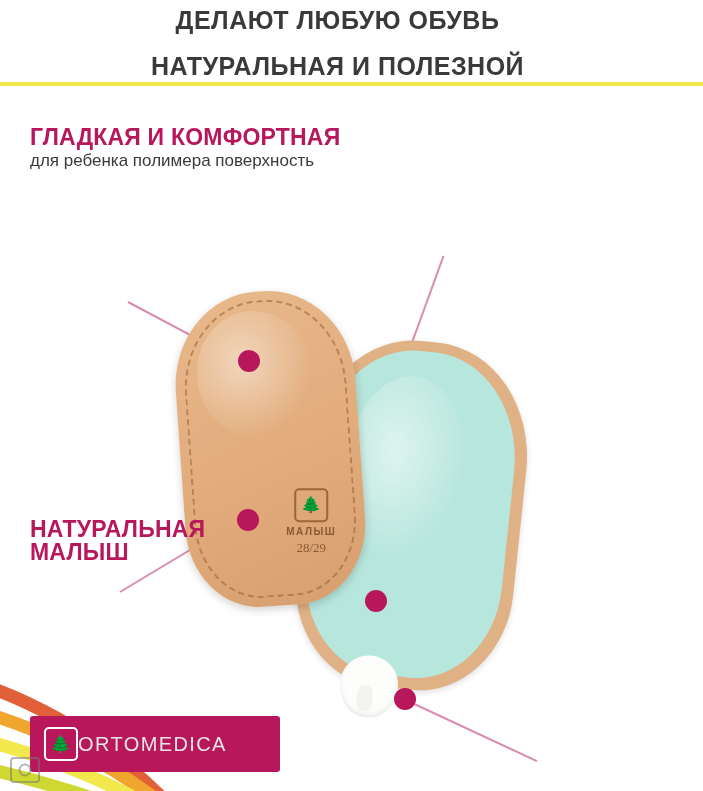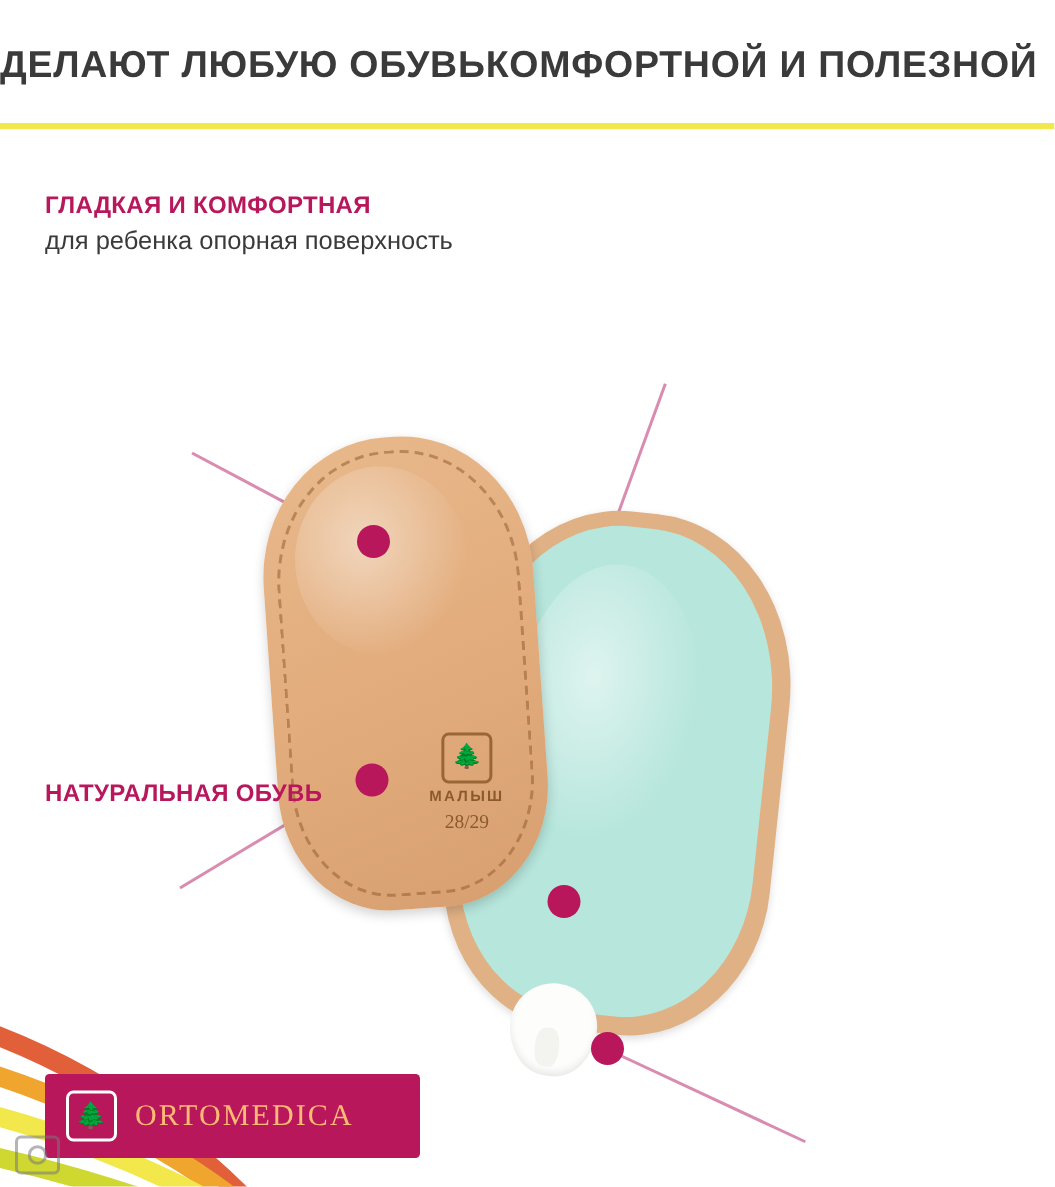--- a/index.html
+++ b/index.html
@@ -24,21 +24,21 @@
 
   
   .header {
     position: absolute;
     left: 0;
     top: 0;
     width: 675px;
     height: 82px;
     background: #ffffff;
     display: flex;
-    flex-direction: row;
+    flex-direction: column;
     align-items: center;
     justify-content: space-between;
     padding-top: 4px;
     box-sizing: border-box;
   }
   .header-line {
     font-size: 25px;
     font-weight: bold;
     letter-spacing: 0.5px;
     color: #3a3a3a;
@@ -186,21 +186,21 @@
     font-family: "Liberation Serif", serif;
   }
 
   
   .callout {
     position: absolute;
   }
   .callout .title {
     color: #b8175c;
     font-weight: bold;
-    font-size: 16px;
+    font-size: 23px;
     line-height: 23px;
     letter-spacing: 0.2px;
   }
   .callout .body {
     color: #3a3a3a;
     font-size: 17px;
     line-height: 23px;
   }
   .callout .title .tail {
     color: #3a3a3a;
@@ -272,26 +272,24 @@
   .logo-mark .tree {
     position: absolute;
     left: 50%;
     top: 50%;
     transform: translate(-50%,-50%);
     font-size: 17px;
     line-height: 17px;
     color: #ffffff;
   }
   .logo-text {
-    color: #fdba74;
+    color: #e5e5e5;
     font-size: 20px;
     letter-spacing: 1.4px;
-    margin-left: 12px;
     white-space: nowrap;
-    font-family: Liberation Serif, serif;
   }
 
   
   .watermark {
     position: absolute;
     left: 10px;
     bottom: 8px;
     width: 26px;
     height: 22px;
     border: 2px solid rgba(120,120,120,0.55);
@@ -309,21 +307,21 @@
     border-radius: 50%;
   }
 </style>
 </head>
 <body>
 
 <div class="page">
 
   <div class="header">
     <div class="header-line">ДЕЛАЮТ ЛЮБУЮ ОБУВЬ</div>
-    <div class="header-line">КОМФОРТНОЙ И ПОЛЕЗНОЙ</div>
+    <div class="header-line">НАТУРАЛЬНАЯ И ПОЛЕЗНОЙ</div>
   </div>
   <div class="header-rule"></div>
 
   <div class="product-area">
 
     <div class="line line-1"></div>
     <div class="line line-2"></div>
     <div class="line line-3"></div>
     <div class="line line-4"></div>
 
@@ -358,28 +356,28 @@
         <path d="M-60,140 C60,150 220,200 320,300" stroke="#f2e84c" stroke-width="13" fill="none"></path>
         <path d="M-60,170 C60,180 230,225 330,300" stroke="#cfd830" stroke-width="13" fill="none"></path>
         <path d="M-60,200 C60,210 240,250 340,300" stroke="#8bc23e" stroke-width="13" fill="none"></path>
         <path d="M-60,230 C60,240 250,272 350,300" stroke="#3f9e4d" stroke-width="13" fill="none"></path>
       </svg>
     </div>
   </div>
 
   <div class="callout c1">
     <div class="title">ГЛАДКАЯ И КОМФОРТНАЯ</div>
-    <div class="body">для ребенка опорная поверхность</div>
+    <div class="body">для ребенка полимера поверхность</div>
   </div>
 
   <div class="callout c2">
   </div>
 
   <div class="callout c3">
-    <div class="title">НАТУРАЛЬНАЯ ОБУВЬ</div>
+    <div class="title">НАТУРАЛЬНАЯ МАЛЫШ</div>
   </div>
 
 
   <div class="logo">
     <div class="logo-mark">
         <span class="tree">🌲</span>
       </div>
     <div class="logo-text">ORTOMEDICA</div>
   </div>
 

